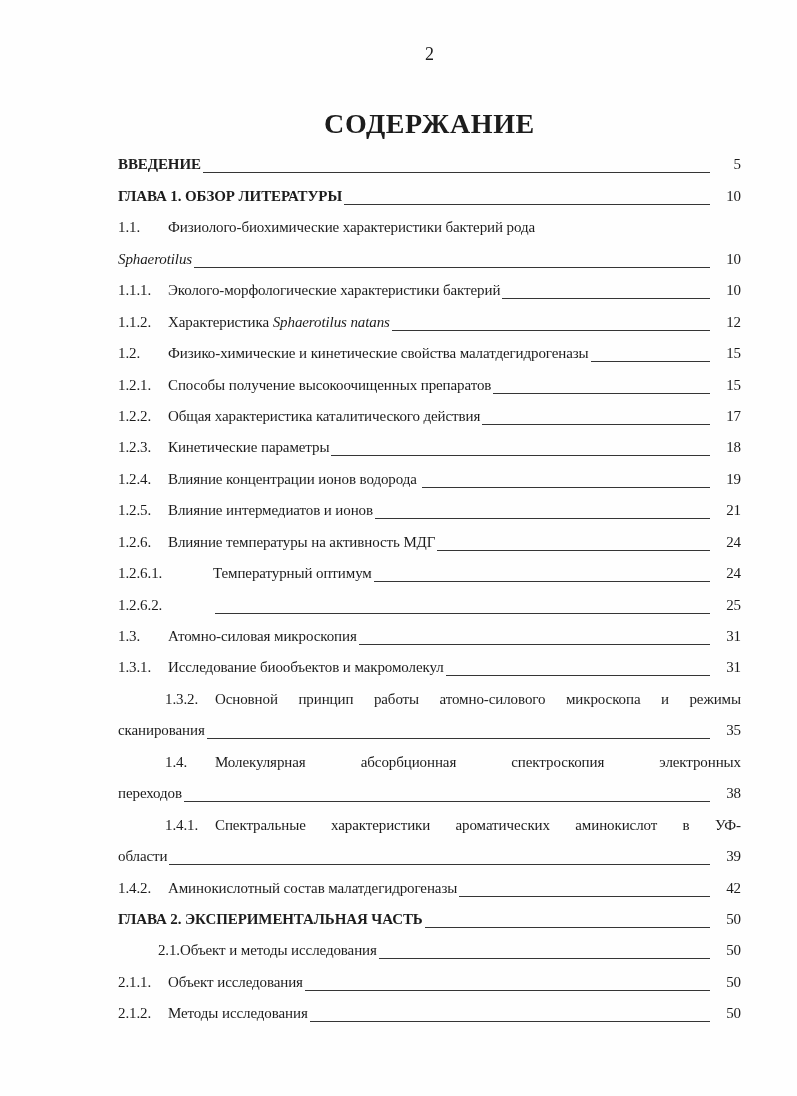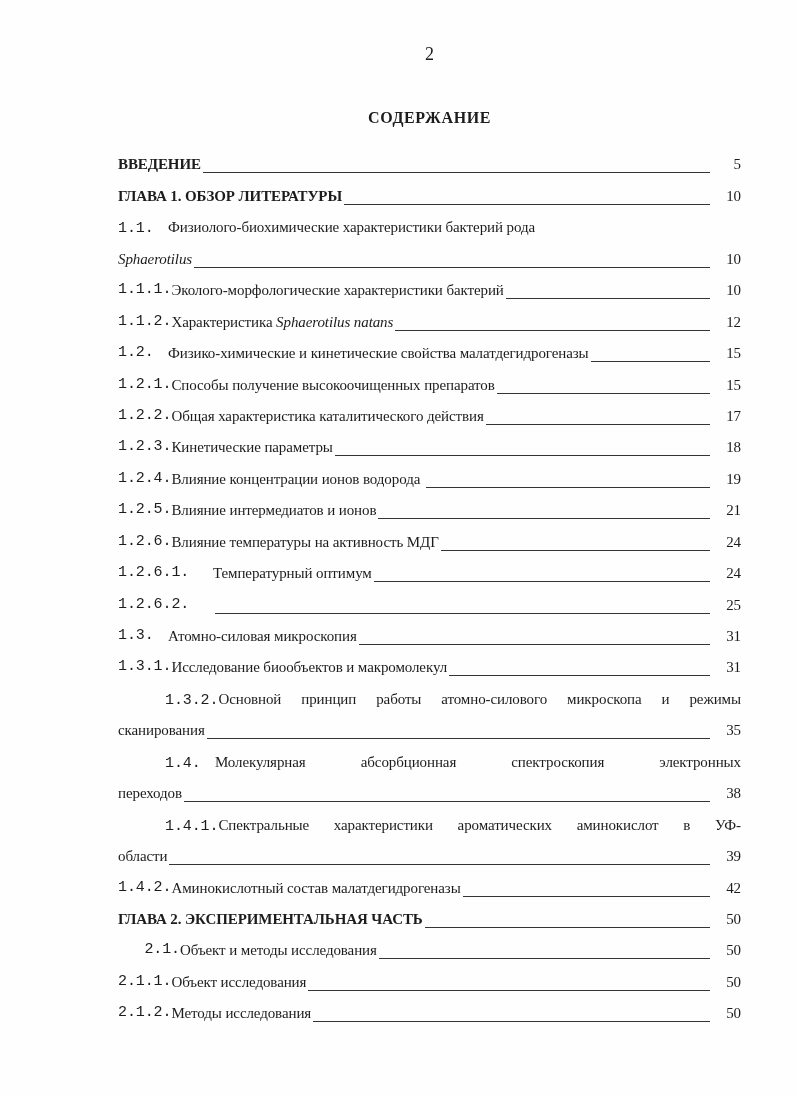--- a/index.html
+++ b/index.html
@@ -12,39 +12,39 @@
     position: relative;
     overflow: hidden;
   }
   .sheet { position: absolute; inset: 0; background: #fefefe; }
   .top-num {
     position: absolute; top: 45px; left: 118px; width: 623px;
     text-align: center; font-size: 18px; line-height: 1.1;
   }
   .doc-title {
     position: absolute; top: 109px; left: 118px; width: 623px;
-    text-align: center; font-size: 16px; font-weight: bold;
+    text-align: center; font-size: 28px; font-weight: bold;
     letter-spacing: 0.6px; line-height: 1.1;
   }
   .toc {
     position: absolute; top: 145px; left: 118px; width: 623px;
     font-size: 15px; letter-spacing: -0.1px;
   }
   .toc-entry.bold { font-weight: bold; }
   .toc-line {
     display: flex; align-items: flex-end;
     height: 31.45px; line-height: 24px;
   }
   .toc-line .seg, .toc-line .num, .toc-line .pageref { white-space: pre; flex: 0 0 auto; }
   .wrapline {
     height: 31.45px; line-height: 24px; padding-top: 7.45px;
     white-space: normal;
   }
   .wrapline.justify { text-align: justify; text-align-last: justify; margin-left: 47px; }
-  .num { display: inline-block; min-width: 50px; font-family: Liberation Mono, monospace; }
+  .num { display: inline-block; min-width: 50px; }
   .num.wide { min-width: 95px; }
   .num.med { min-width: 62px; text-align: right; }
   .italic { font-style: italic; }
   .leader {
     flex: 1 1 auto; min-width: 4px; height: 4px;
     border-bottom: 1.8px solid #353535;
     margin: 0 7px 3px 2px;
     align-self: flex-end;
   }
   .pageref {

